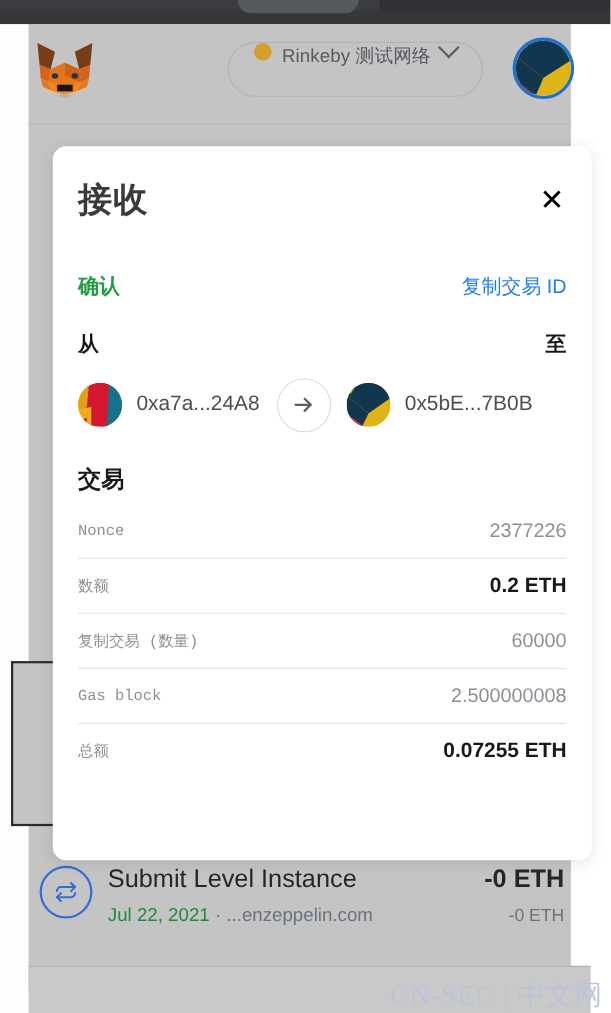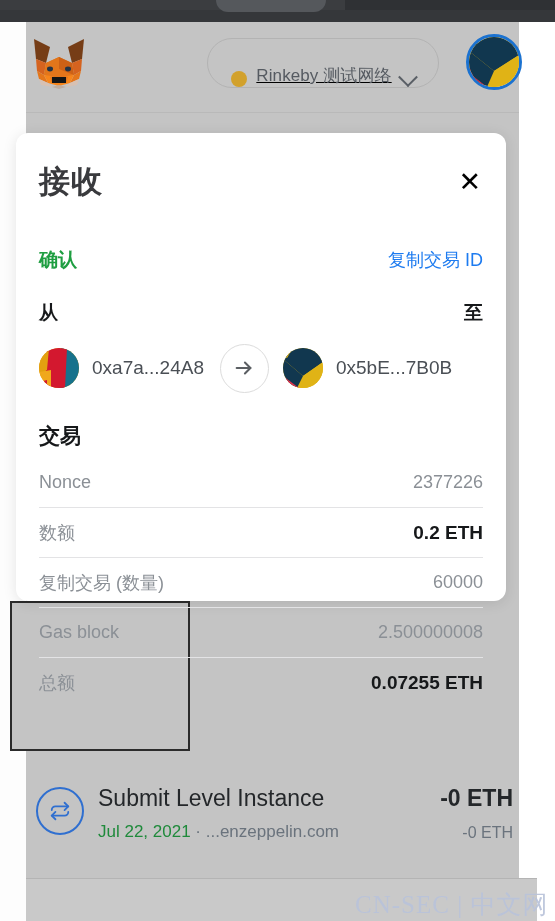--- a/index.html
+++ b/index.html
@@ -84,26 +84,25 @@
     width: 62px; height: 58px;
   }
   #network-pill {
     position: absolute;
     left: 181px; top: 8px;
     width: 232px; height: 50px;
     box-sizing: border-box;
     border: 1px solid #b3b3b3;
     border-radius: 25px;
     display: flex;
-    align-items: flex-end;
+    align-items: flex-start;
     justify-content: center;
     gap: 9px;
     background: transparent;
     cursor: pointer;
-    text-decoration: underline;
   }
   #network-dot {
     width: 16px; height: 16px;
     border-radius: 50%;
     background: #d2a12c;
     flex: none;
   }
   #network-label {
     font-size: 17px;
     color: #555a61;
@@ -198,22 +197,22 @@
     font-size: 25px;
     color: #b9c3da;
     letter-spacing: 1px;
     white-space: nowrap;
     opacity: .92;
   }
 
   
   #tx-modal {
     position: absolute;
-    left: 16px; top: 133px;
-    width: 490px; height: 468px;
+    left: 48px; top: 133px;
+    width: 490px; height: 649px;
     background: #ffffff;
     border-radius: 12px;
     box-shadow: 0 2px 14px rgba(0,0,0,.10);
     box-sizing: border-box;
     padding: 0 23px;
   }
   #modal-titlebar {
     position: relative;
     height: 98px;
     display: flex;
@@ -310,23 +309,24 @@
   }
   .detail-row {
     display: flex;
     align-items: center;
     justify-content: space-between;
     height: 49px;
     border-bottom: 1px solid #e3e3e5;
   }
   .detail-row:last-child { border-bottom: none; }
   .detail-key {
-    font-size: 18px;
+    font-size: 14px;
     color: #8b9096;
     white-space: nowrap;
+    font-family: Liberation Mono, monospace;
   }
   .detail-val {
     font-size: 18px;
     color: #8b9096;
     white-space: nowrap;
   }
   .detail-val.strong {
     color: #16181a;
     font-weight: bold;
     font-size: 19px;

